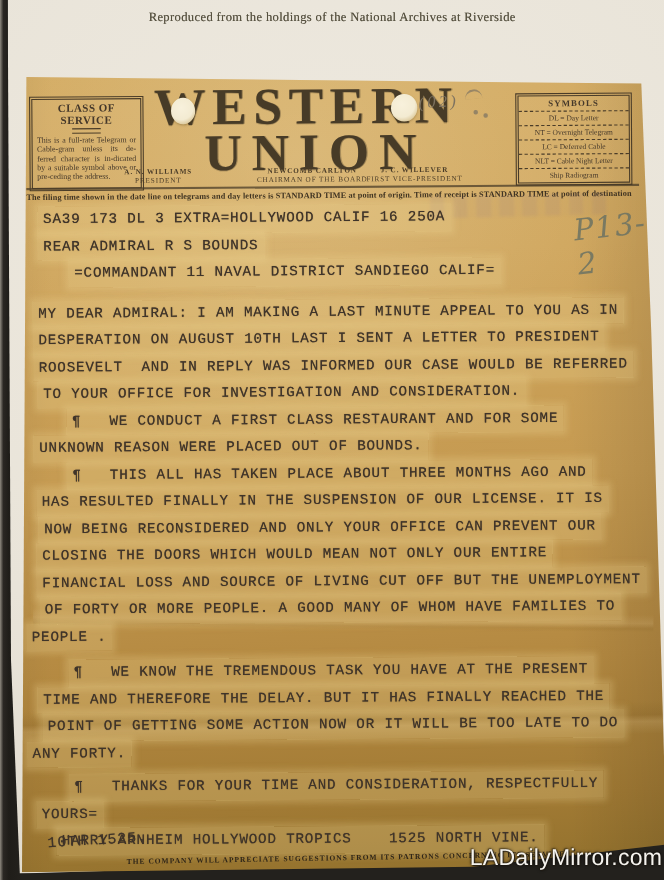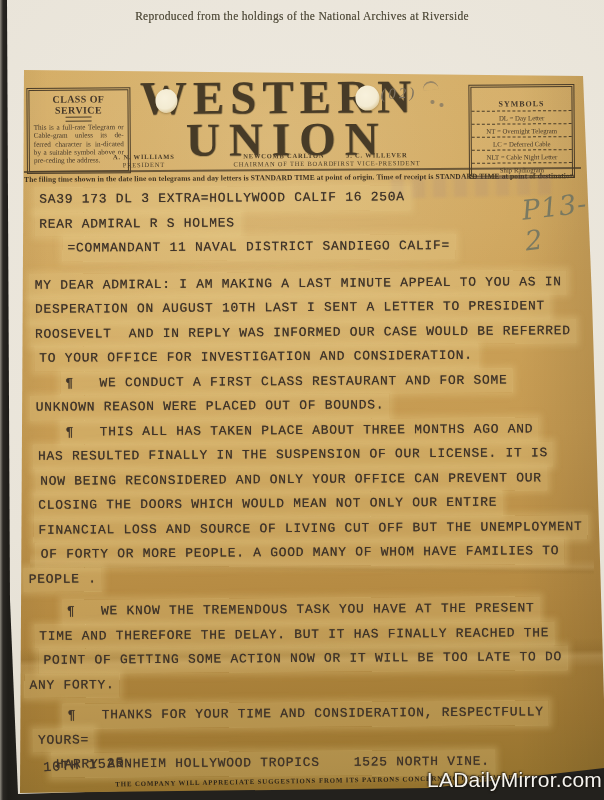--- a/index.html
+++ b/index.html
@@ -25,21 +25,21 @@
   .crease{position:absolute;left:20px;right:0;top:642px;height:30px;transform:rotate(-1deg);
           background:linear-gradient(180deg, rgba(110,78,26,0) 0%, rgba(110,78,26,.16) 42%, rgba(255,240,200,.12) 62%, rgba(110,78,26,0) 100%);}
   .crease2{position:absolute;left:30px;right:10px;top:556px;height:16px;transform:rotate(.6deg);
           background:linear-gradient(180deg, rgba(110,78,26,0) 0%, rgba(255,240,200,.10) 50%, rgba(110,78,26,.10) 80%, rgba(110,78,26,0) 100%);}
   
   .formbox{position:absolute;border:3px double #4a3c28;color:#45382a;background:rgba(255,240,200,.06);}
   .cos{left:28px;top:86px;width:90px;height:74px;padding:3px 4px;}
   .cos-title{font-size:10px;font-weight:bold;text-align:center;letter-spacing:.4px;}
   .cos-orn{width:26px;height:3px;margin:1px auto 2px auto;border-top:1px solid #4a3c28;border-bottom:1px solid #4a3c28;}
   .cos-body{font-size:7.2px;line-height:8.3px;text-align:justify;}
-  .sym{left:470px;top:86px;width:100px;padding:12px 0 0 0;}
+  .sym{left:470px;top:86px;width:100px;padding:2px 0 0 0;}
   .sym-title{font-size:8px;font-weight:bold;text-align:center;letter-spacing:1px;padding-bottom:2px;}
   .sym-item{font-size:6.8px;text-align:center;border-top:1px dashed #4a3c28;padding:2.5px 0;}
   .brand{position:absolute;left:0;width:604px;text-align:center;color:#473b27;font-weight:bold;
          text-shadow:1px 0 0 rgba(71,59,39,.35), 0 1px 0 rgba(71,59,39,.25);}
   .brand.western{top:70px;font-size:47px;letter-spacing:6px;left:-22px;}
   .brand.union{top:112px;font-size:47px;letter-spacing:9px;left:-14px;}
   .officer{position:absolute;top:152px;text-align:center;color:#4a3c28;font-size:6.5px;letter-spacing:.8px;line-height:7.5px;}
   .off1{left:90px;width:110px;} .off2{left:225px;width:120px;} .off3{left:318px;width:120px;}
   .officer .oname{font-weight:bold;}
   .hrule{position:absolute;left:25px;right:22px;top:169px;height:1.5px;background:#4a3c28;opacity:.75;}
@@ -136,21 +136,21 @@
 
       <div class="hw02">(02)</div>
       <div class="hwsquig"></div>
       <div class="hwdot d1"></div>
       <div class="hwdot d2"></div>
       <div class="smudge"></div>
       <div class="routing">P13-2</div>
 
       <div class="msg">
         <div class="tl ml5">SA39 173 DL 3 EXTRA=HOLLYWOOD CALIF 16 250A</div>
-        <div class="tl ml5">REAR ADMIRAL R S HOLMES</div>
+        <div class="tl ml5">REAR ADMIRAL R S BOUNDS</div>
         <div class="tl ml33">=COMMANDANT 11 NAVAL DISTRICT SANDIEGO CALIF=</div>
         <div class="tl g12">MY DEAR ADMIRAL: I AM MAKING A LAST MINUTE APPEAL TO YOU AS IN</div>
         <div class="tl">DESPERATION ON AUGUST 10TH LAST I SENT A LETTER TO PRESIDENT</div>
         <div class="tl">ROOSEVELT  AND IN REPLY WAS INFORMED OUR CASE WOULD BE REFERRED</div>
         <div class="tl ml4">TO YOUR OFFICE FOR INVESTIGATION AND CONSIDERATION.</div>
         <div class="tl ml30">¶   WE CONDUCT A FIRST CLASS RESTAURANT AND FOR SOME</div>
         <div class="tl">UNKNOWN REASON WERE PLACED OUT OF BOUNDS.</div>
         <div class="tl ml30">¶   THIS ALL HAS TAKEN PLACE ABOUT THREE MONTHS AGO AND</div>
         <div class="tl ml2">HAS RESULTED FINALLY IN THE SUSPENSION OF OUR LICENSE. IT IS</div>
         <div class="tl ml4">NOW BEING RECONSIDERED AND ONLY YOUR OFFICE CAN PREVENT OUR</div>

